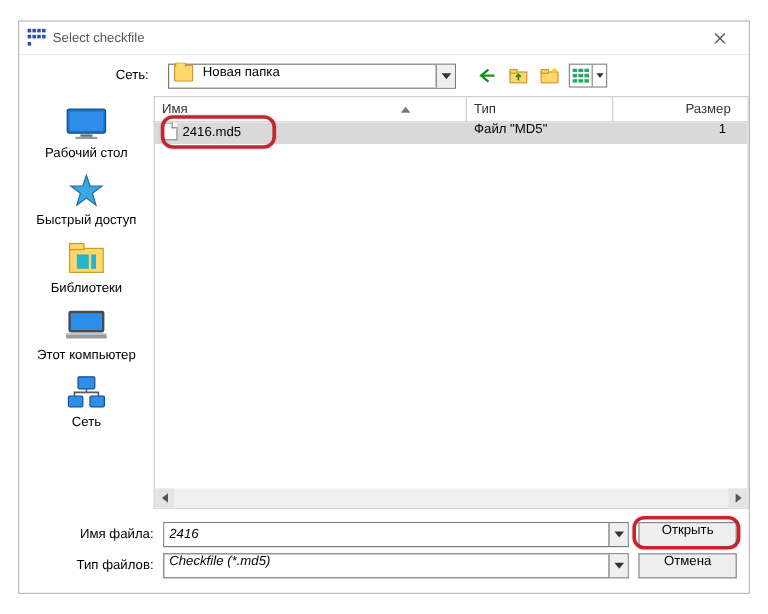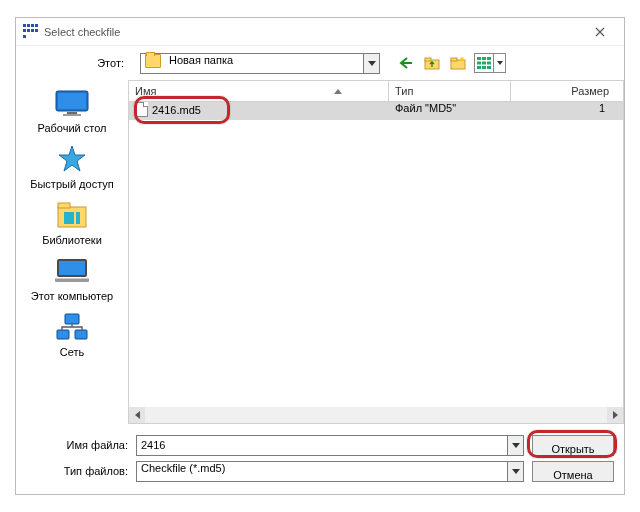--- a/index.html
+++ b/index.html
@@ -58,23 +58,23 @@
   .hscroll { position: absolute; left: 0; right: 0; bottom: 0; height: 16px; background: #f0f0f0; display: flex; align-items: center; }
   .hscroll .arrow { width: 16px; height: 16px; background: #e4e4e4; display: flex; align-items: center; justify-content: center; }
   .hscroll .track { flex: 1; }
   .tri-left { width: 0; height: 0; border-top: 4px solid transparent; border-bottom: 4px solid transparent; border-right: 5px solid #555; }
   .tri-right { width: 0; height: 0; border-top: 4px solid transparent; border-bottom: 4px solid transparent; border-left: 5px solid #555; }
 
   .bottom { padding: 8px 10px 10px 0; }
   .brow { display: flex; align-items: center; height: 26px; gap: 8px; }
   .blabel { width: 112px; text-align: right; padding-left: 30px; }
   .binput { flex: 1; }
-  .binput .combo { width: 100%; }
+  .binput .combo { width: 100%; font-style: italic; }
   .binput .combo input { border: none; outline: none; flex: 1; padding: 0 4px; font: inherit; height: 100%; }
-  .bbtn { width: 82px; height: 21px; border: 1px solid #888; background: #efefef; display: flex; align-items: flex-end; justify-content: center; cursor: default; }
+  .bbtn { width: 82px; height: 21px; border: 1px solid #888; background: #efefef; display: flex; align-items: flex-start; justify-content: center; cursor: default; }
 
   .hl { position: absolute; border: 3px solid #c1272d; border-radius: 10px; pointer-events: none; box-shadow: 0 0 0 1px rgba(0,0,0,0.08); }
 </style>
 </head>
 <body>
 
 <div class="frame">
   <div class="dialog" style="position:relative;">
 
     <div class="titlebar">
@@ -92,21 +92,21 @@
       <div class="title">Select checkfile</div>
       <div class="spacer"></div>
       <div class="close">
         <svg viewBox="0 0 10 10">
             <path d="M1 1 L9 9 M9 1 L1 9" stroke="#555" stroke-width="1.2"></path>
           </svg>
       </div>
     </div>
 
     <div class="toolbar">
-      <div class="lbl-folder">Этот:</div>
+      <div class="lbl-folder">Сеть:</div>
       <div class="combo folder">
         <div class="cicon"></div>
         <div class="ctext">Новая папка</div>
         <div class="cbtn">
             <div class="tri-down"></div>
           </div>
       </div>
       <div class="tool-icons">
         <div class="ticon">
           <svg width="16" height="14" viewBox="0 0 16 14">

